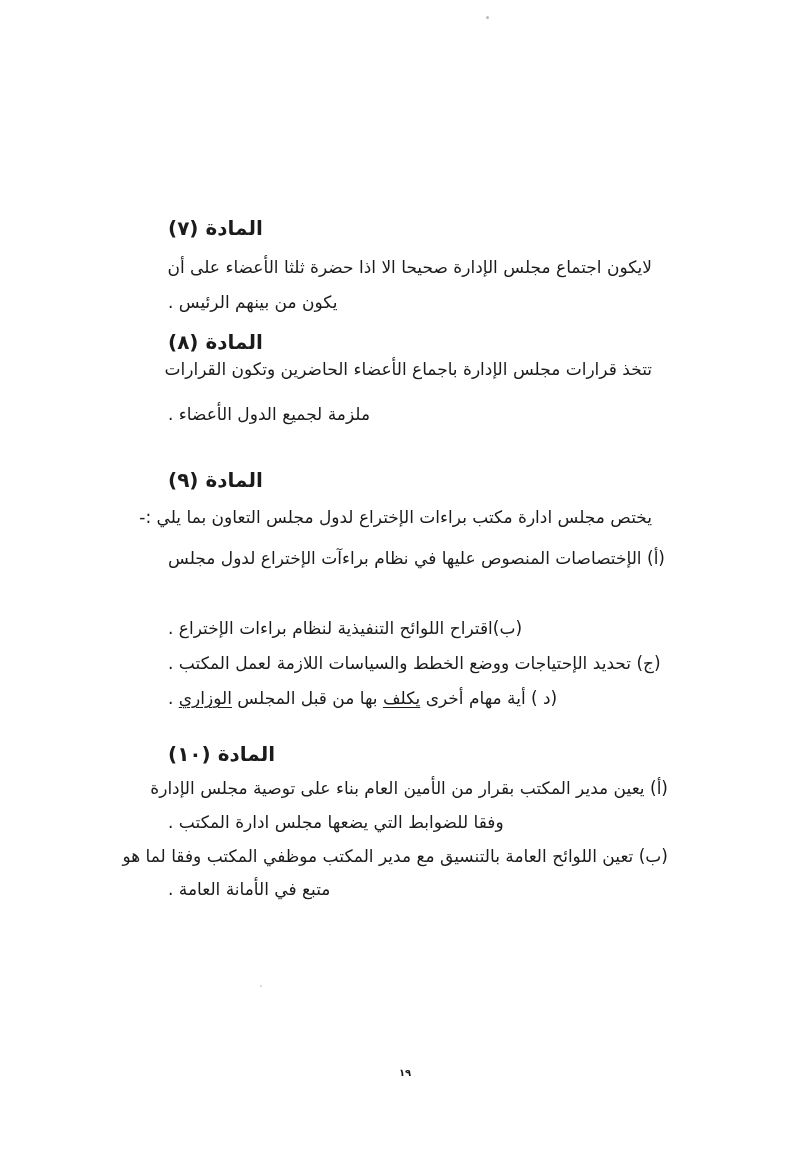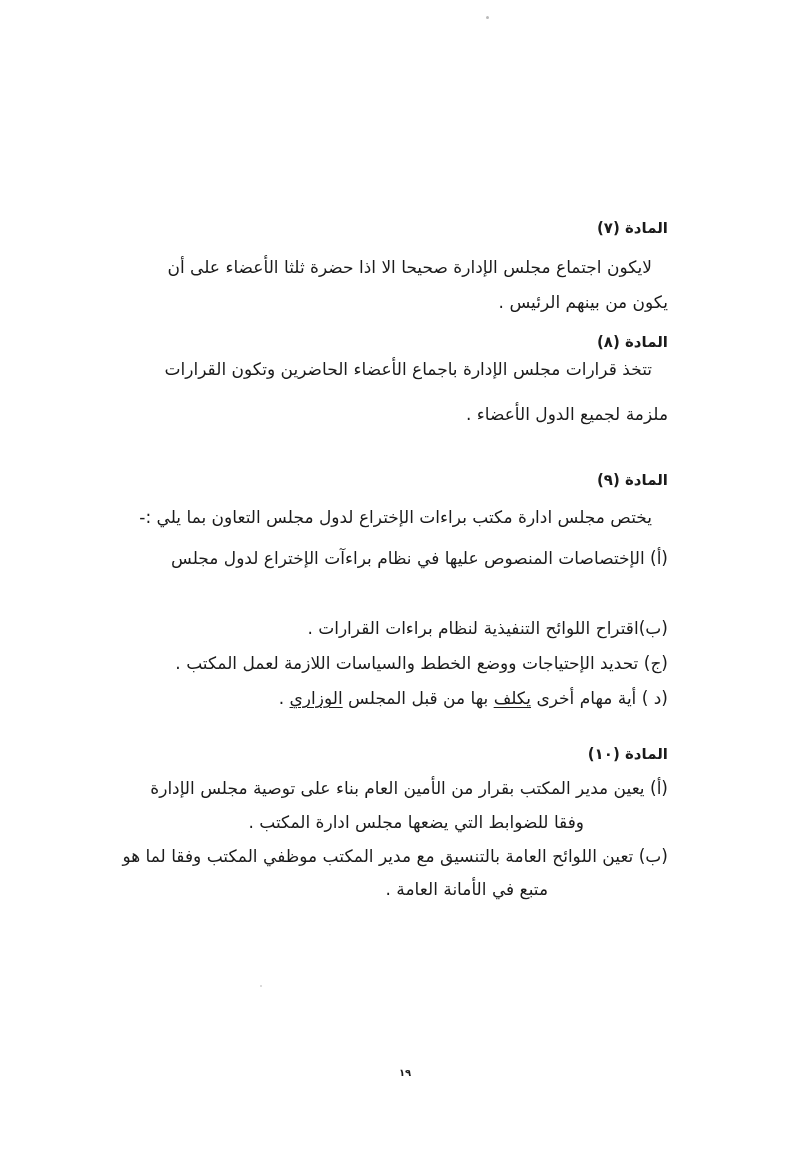--- a/index.html
+++ b/index.html
@@ -19,30 +19,30 @@
     top: 0;
     bottom: 0;
     left: 168px;
     right: 122px; 
   }
   .block {
     position: absolute;
     left: 0;
     right: 0;
     direction: rtl;
-    text-align: right;
+    text-align: left;
     font-size: 17px;
     line-height: 24px;
     white-space: nowrap;
     letter-spacing: 0.1px;
   }
   .heading {
-    text-align: right;
+    text-align: left;
     font-weight: bold;
-    font-size: 15px;
+    font-size: 20px;
   }
   .indent-sm  { padding-right: 16px; }
   .indent-md  { padding-right: 84px; }
   .indent-lg  { padding-right: 120px; }
   .u-word {
     text-decoration: underline;
     text-underline-offset: 3px;
     text-decoration-thickness: 1px;
   }
   .page-number {
@@ -74,21 +74,21 @@
     <div class="block indent-sm" style="top:255px">لايكون اجتماع مجلس الإدارة صحيحا الا اذا حضرة ثلثا الأعضاء على أن</div>
     <div class="block" style="top:290px">يكون من بينهم الرئيس .</div>
 
     <div class="block heading" style="top:330px">المادة (٨)</div>
     <div class="block indent-sm" style="top:357px">تتخذ قرارات مجلس الإدارة باجماع الأعضاء الحاضرين وتكون القرارات</div>
     <div class="block" style="top:402px">ملزمة لجميع الدول الأعضاء .</div>
 
     <div class="block heading" style="top:468px">المادة (٩)</div>
     <div class="block indent-sm" style="top:505px">يختص مجلس ادارة مكتب براءات الإختراع لدول مجلس التعاون بما يلي :-</div>
     <div class="block" style="top:546px">(أ) الإختصاصات المنصوص عليها في نظام براءآت الإختراع لدول مجلس</div>
-    <div class="block" style="top:616px">(ب)اقتراح اللوائح التنفيذية لنظام براءات القرارات .</div>
+    <div class="block" style="top:616px">(ب)اقتراح اللوائح التنفيذية لنظام براءات الإختراع .</div>
     <div class="block" style="top:651px">(ج) تحديد الإحتياجات ووضع الخطط والسياسات اللازمة لعمل المكتب .</div>
     <div class="block" style="top:686px">
       <span>(د ) أية مهام أخرى </span><span class="u-word">يكلف</span><span> بها من قبل  المجلس </span><span class="u-word">الوزاري</span><span> .</span>
     </div>
 
     <div class="block heading" style="top:742px">المادة (١٠)</div>
     <div class="block" style="top:776px">(أ) يعين مدير المكتب بقرار من الأمين العام بناء على توصية مجلس الإدارة</div>
     <div class="block indent-md" style="top:810px">وفقا للضوابط التي يضعها مجلس ادارة المكتب .</div>
     <div class="block" style="top:844px">(ب) تعين اللوائح العامة بالتنسيق مع مدير المكتب موظفي المكتب وفقا لما هو</div>
     <div class="block indent-lg" style="top:877px">متبع في الأمانة العامة .</div>

